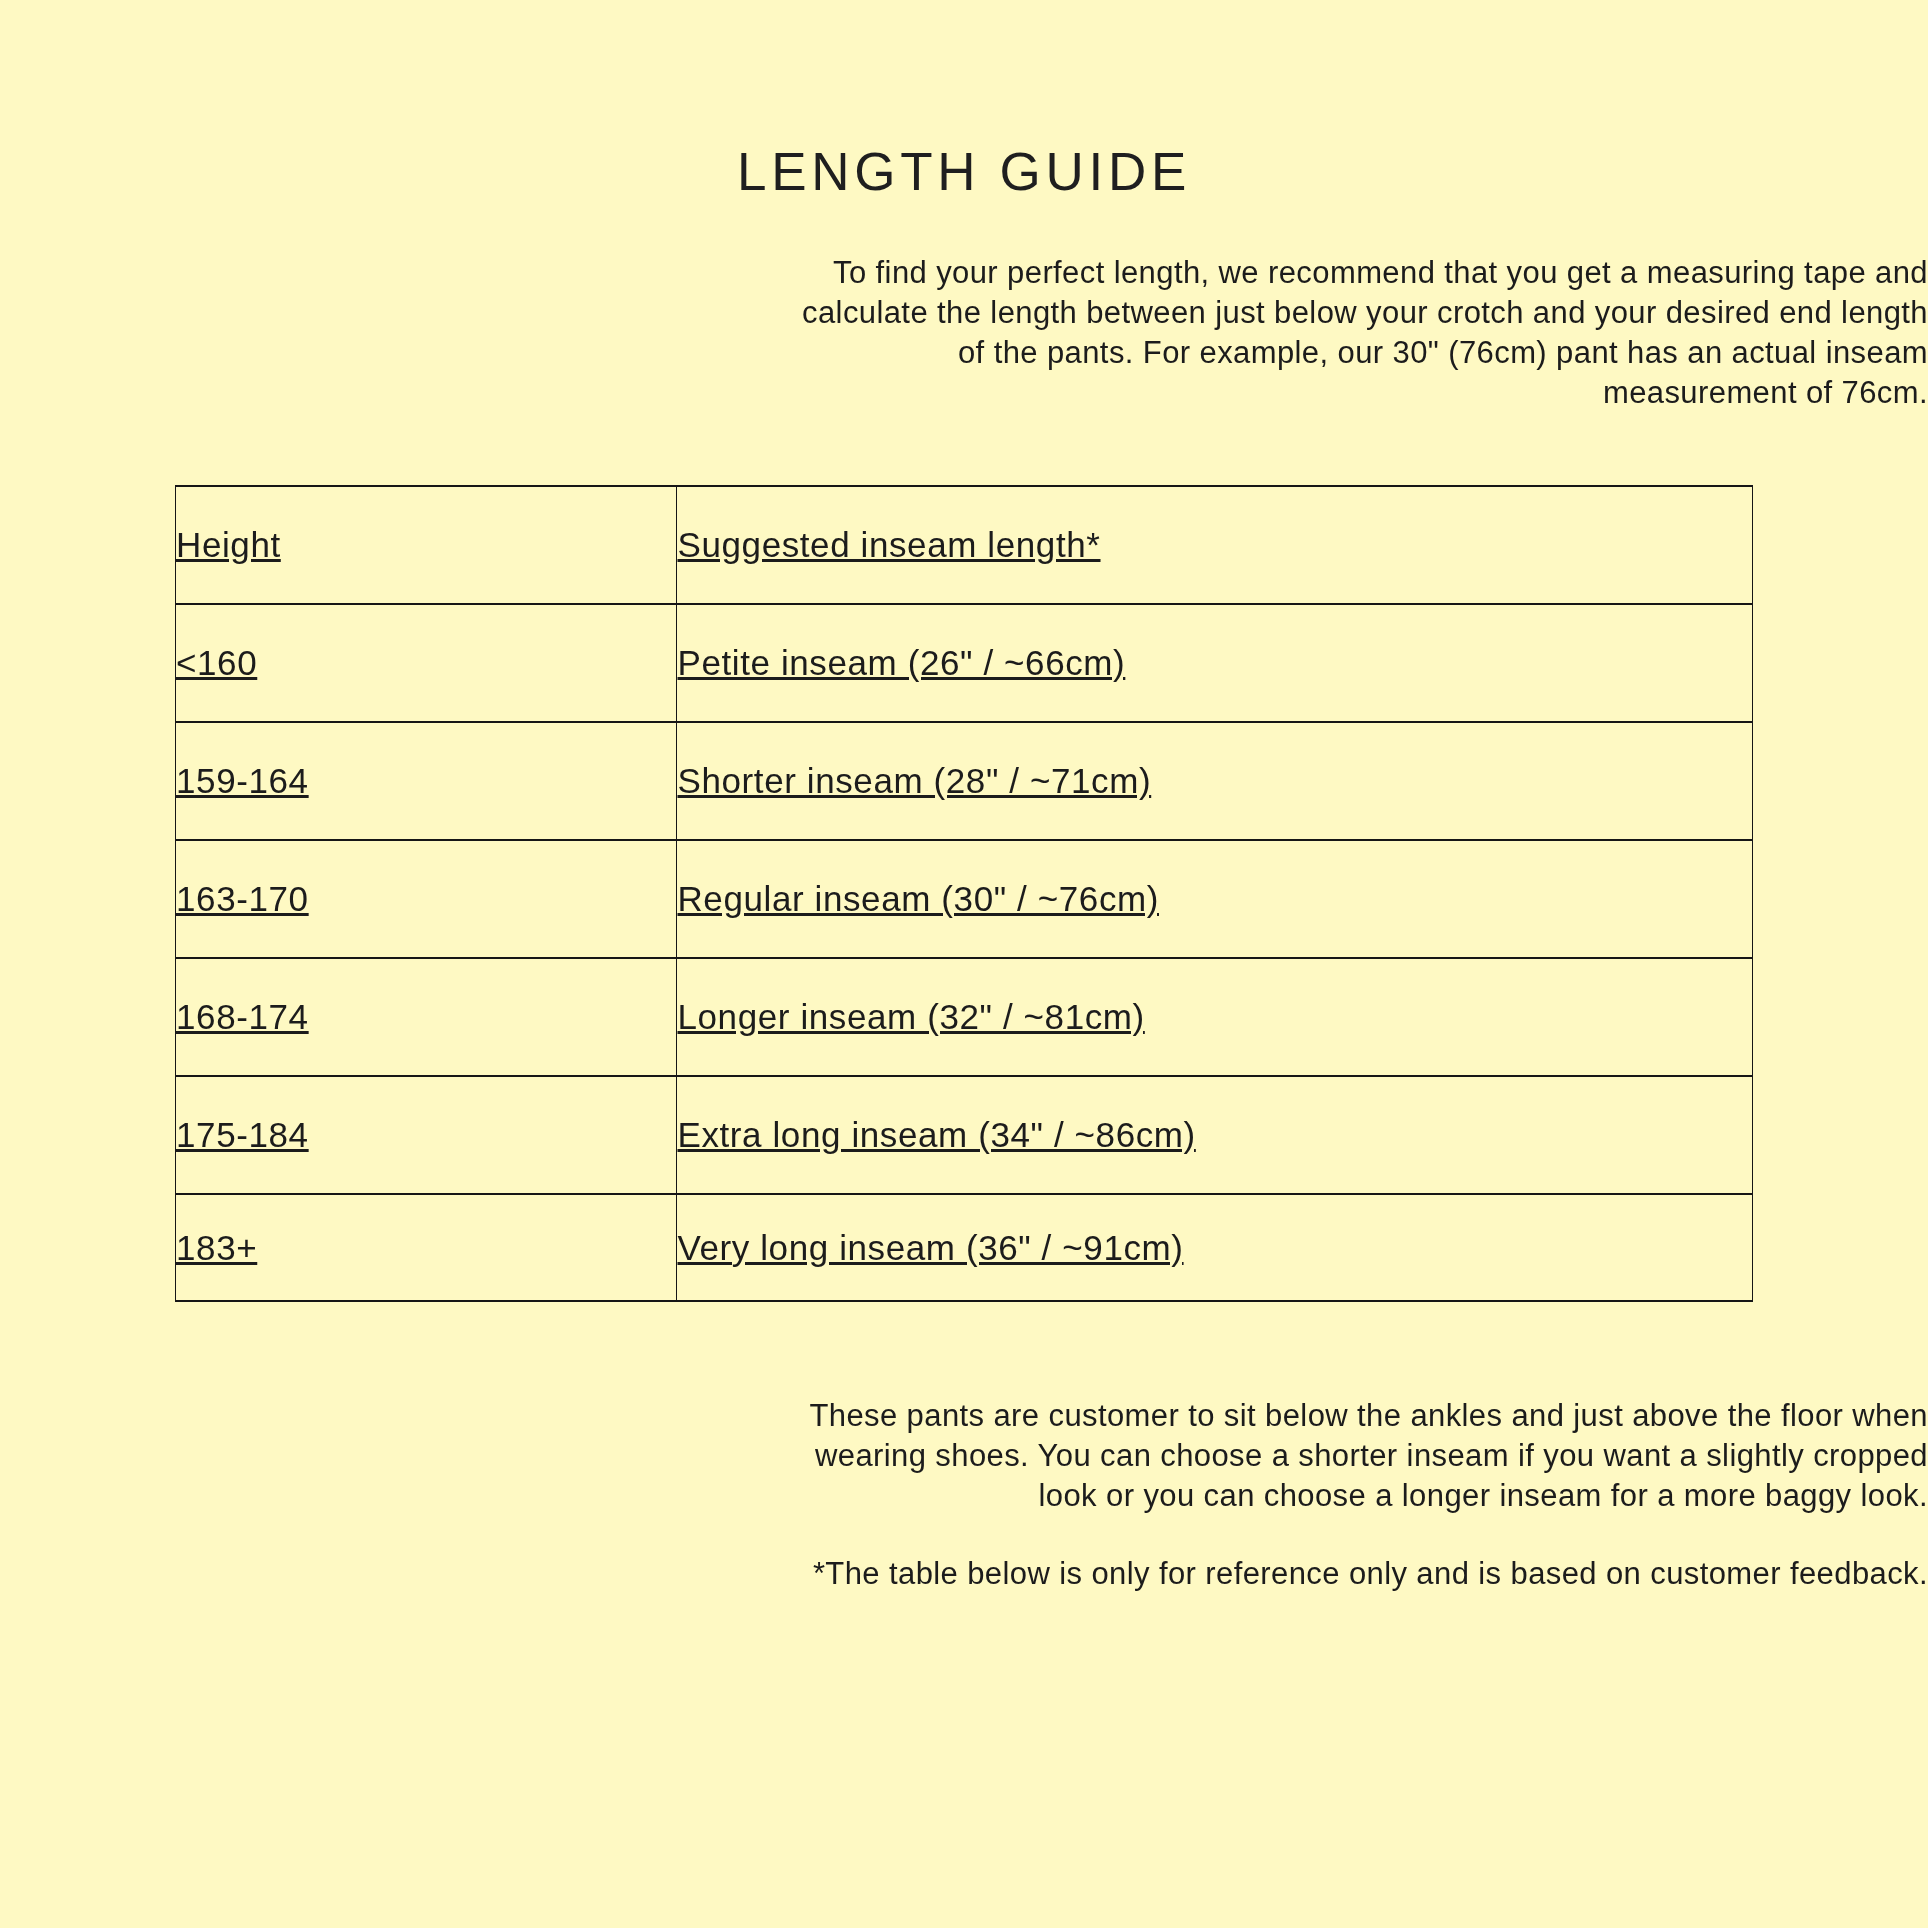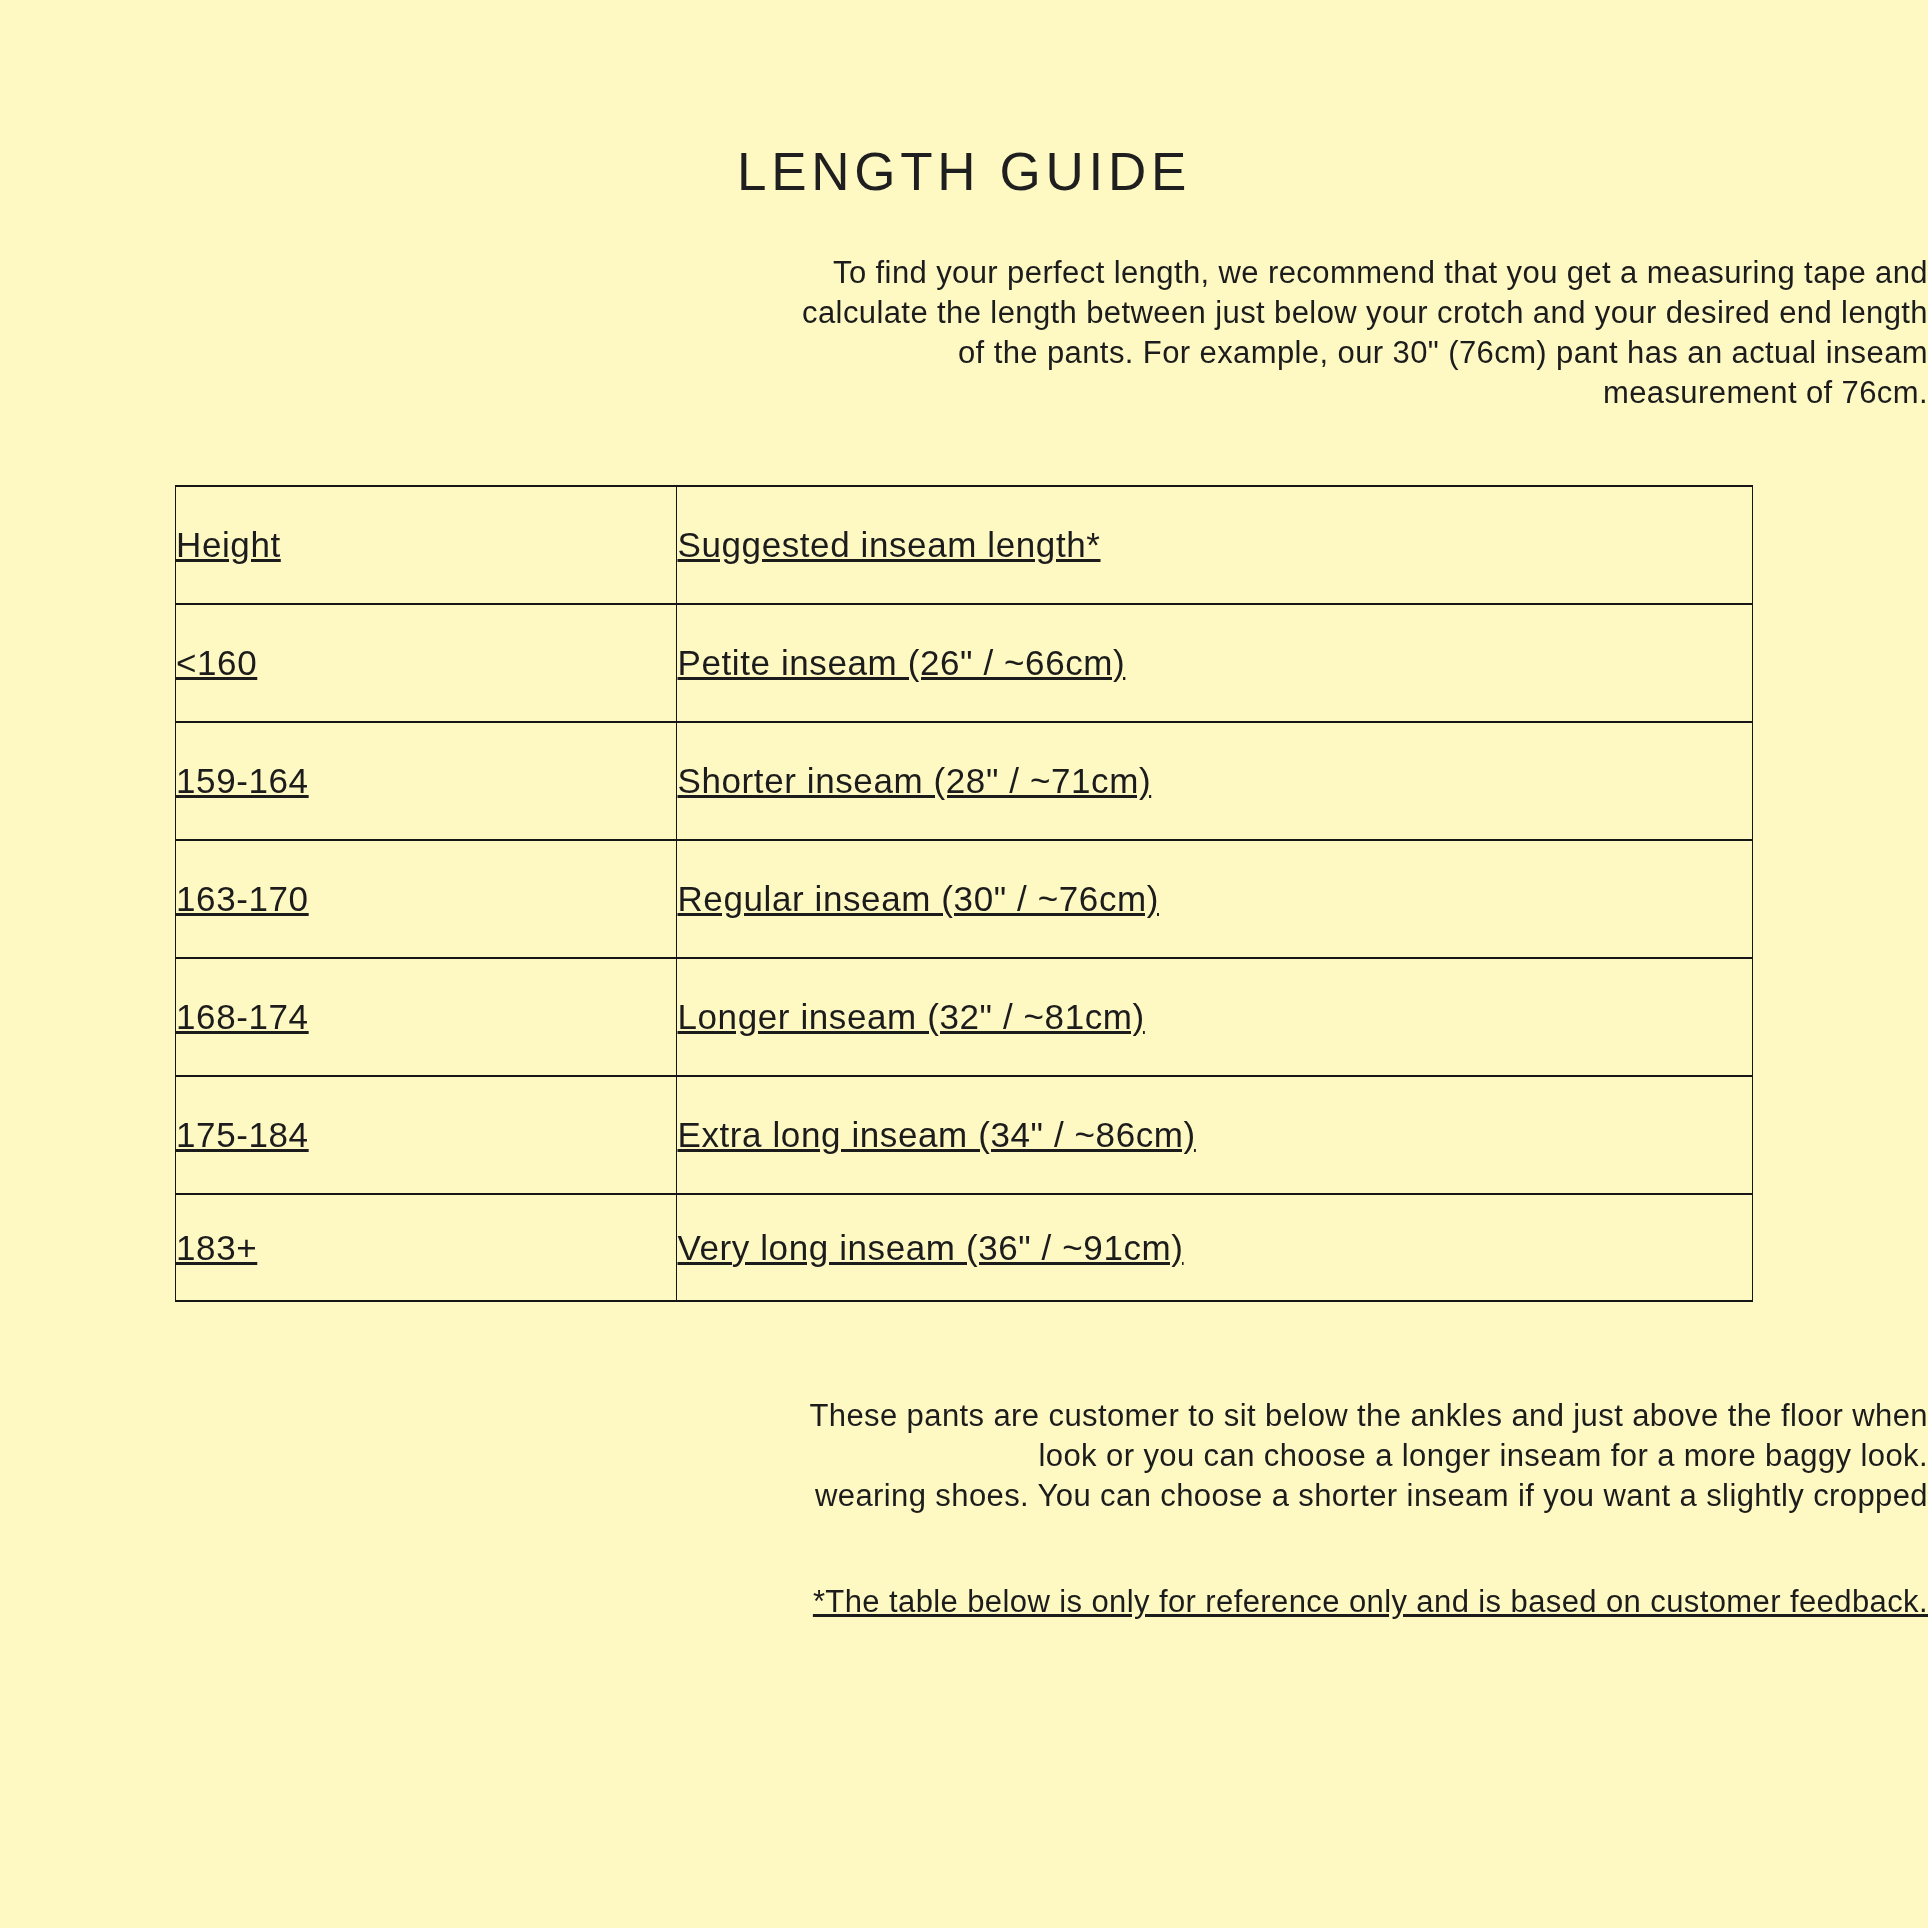--- a/index.html
+++ b/index.html
@@ -25,21 +25,21 @@
   }
   .para {
     text-align: right;
     font-size: 31px;
     line-height: 40px;
     letter-spacing: 0.4px;
     color: #1c1c1c;
   }
   .intro { margin-top: 51px; }
   .note-fit { margin-top: 94px; }
-  .note-ref { margin-top: 66px; text-decoration: underline; }
+  .note-ref { margin-top: 38px; }
   .guide-table {
     width: 1578px;
     margin: 72px auto 0 auto;
     border-collapse: collapse;
     table-layout: fixed;
   }
   .guide-table th, .guide-table td {
     border: 1.9px solid #161616;
     border-top-width: 2.8px;
     border-bottom-width: 2.8px;
@@ -105,20 +105,20 @@
       </tr>
       <tr>
         <td>183+</td>
         <td>Very long inseam (36" / ~91cm)</td>
       </tr>
     </tbody>
   </table>
 
   <div class="para note-fit">
     <div>These pants are customer to sit below the ankles and just above the floor when</div>
+    <div>wearing shoes. You can choose a shorter inseam if you want a slightly cropped</div>
     <div>look or you can choose a longer inseam for a more baggy look.</div>
-    <div>wearing shoes. You can choose a shorter inseam if you want a slightly cropped</div>
   </div>
 
   <div class="para note-ref">*The table below is only for reference only and is based on customer feedback.</div>
 
 </div>
 
 
 </body></html>

